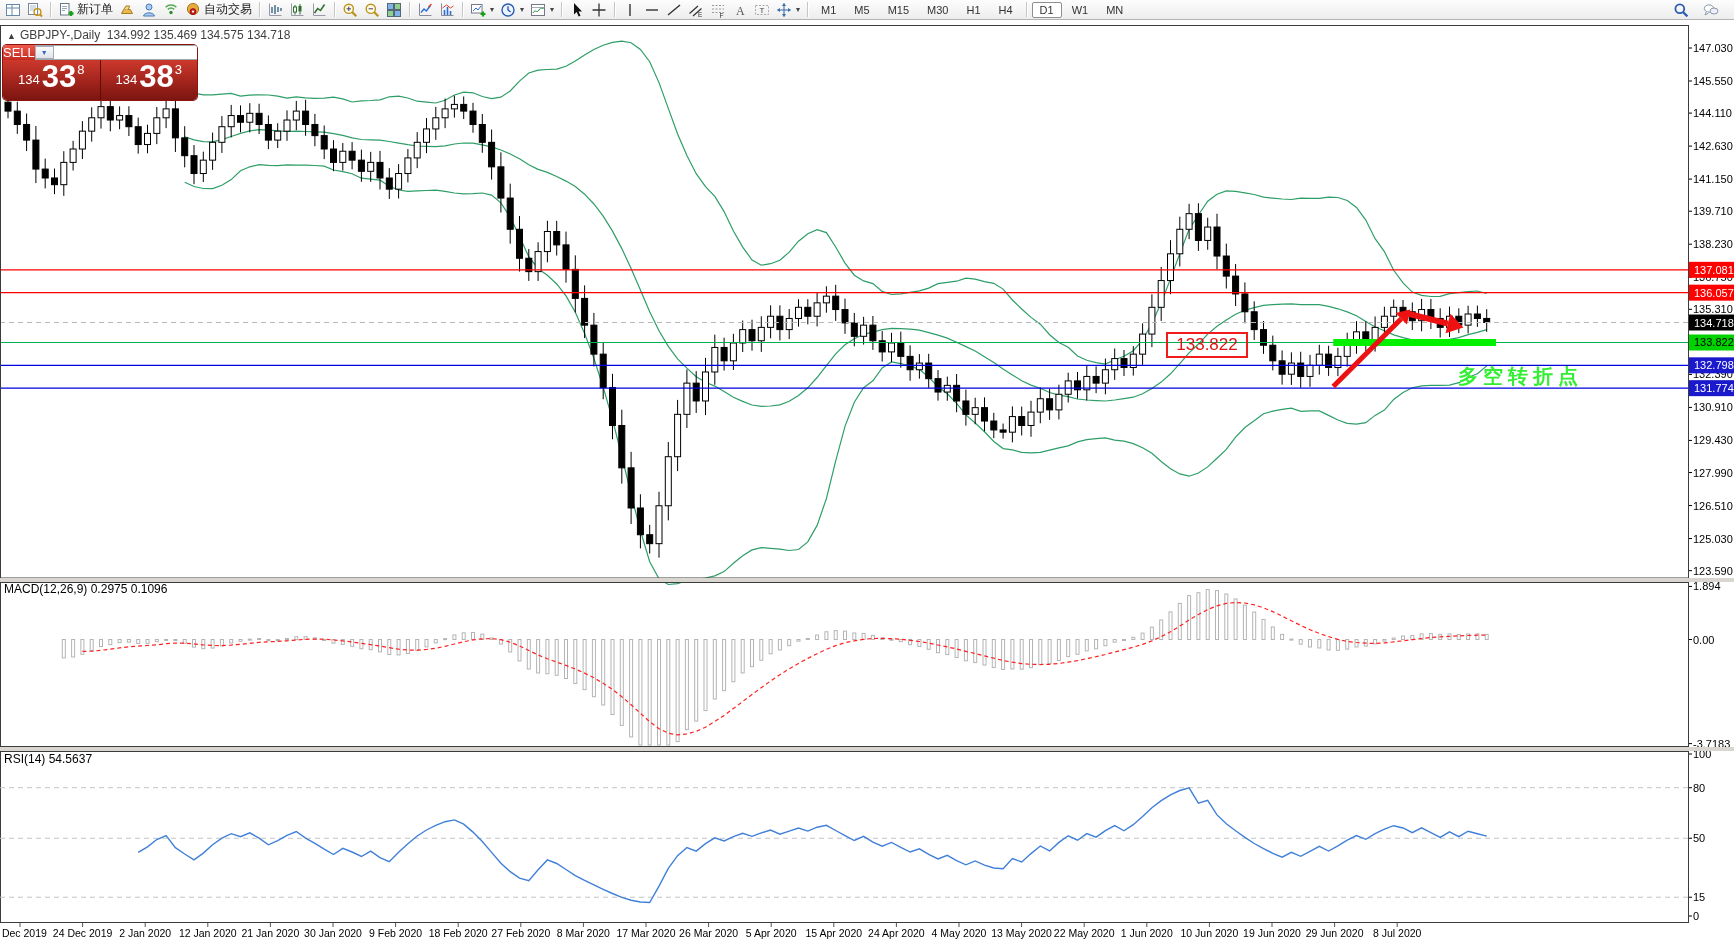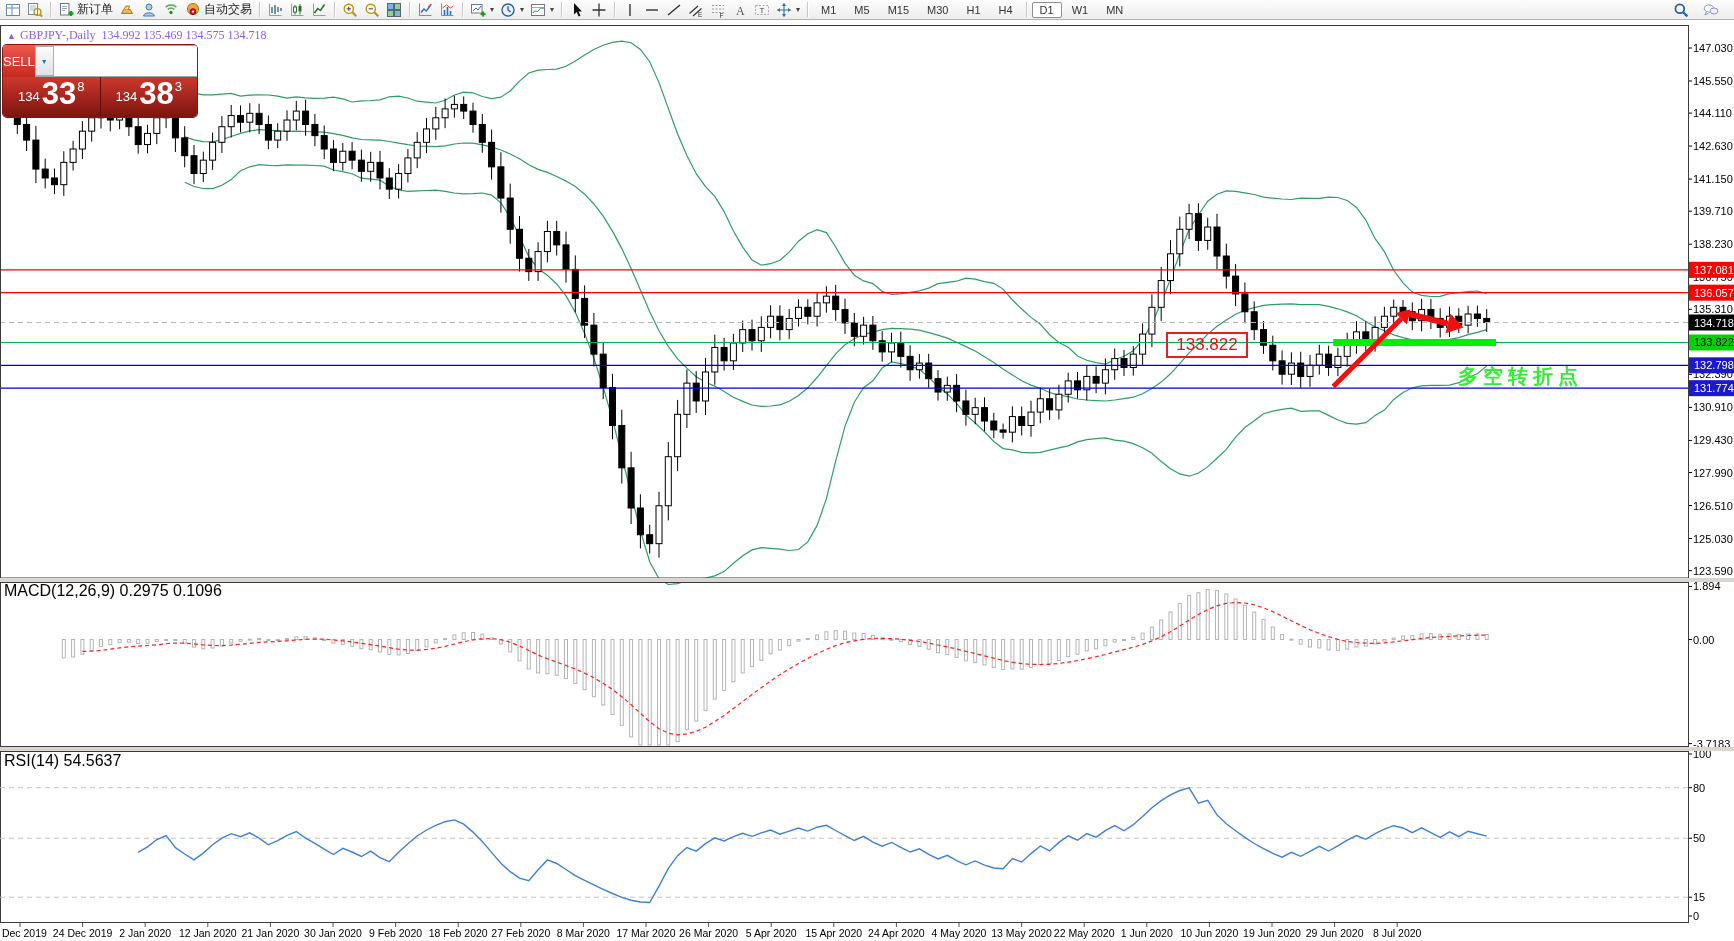--- a/index.html
+++ b/index.html
@@ -12,27 +12,27 @@
   .tb-btn svg{display:block}
   .tb-lbl{font-size:12px;white-space:nowrap;}
   .tb-caret{font-size:8px;color:#444;margin-left:1px;}
   .tb-sep{width:1px;height:15px;background:#c6c6c6;margin:0 4px;box-shadow:1px 0 0 #fff;}
   .tb-tf{padding:1px 7px;margin:0 1px;color:#333;font-size:11px;border:1px solid transparent;border-radius:2px;}
   .tb-tf.selected{background:#fff;border:1px solid #8f8f8f;}
   .tb-right{margin-left:auto;display:flex;align-items:center;gap:8px;padding-right:10px;}
   
   .chart-window{position:absolute;left:0;top:20px;width:1734px;height:921px;background:#fff;overflow:hidden;}
   .chart-window svg{position:absolute;left:0;top:0;}
-  .title-line{position:absolute;left:7px;top:8px;font-size:12px;color:#8b5cf6;z-index:5;font-family:Liberation Serif, serif;}
+  .title-line{position:absolute;left:7px;top:8px;font-size:12px;color:#404040;z-index:5;}
   .title-line .tri{font-size:9px;margin-right:4px;}
-  .ind-label{position:absolute;left:4px;font-size:16px;color:#000;z-index:5;}
+  .ind-label{position:absolute;left:4px;font-size:12px;color:#000;z-index:5;}
   
   .quote-panel{position:absolute;left:3px;top:25px;width:194px;z-index:6;border-radius:4px;overflow:hidden;
                box-shadow:0 0 0 1px #8d1210;}
-  .qp-top{display:flex;height:32px;}
+  .qp-top{display:flex;height:15px;}
   .qp-btn{width:53px;color:#fff;font-size:13px;display:flex;align-items:center;justify-content:center;
           background:linear-gradient(#ee5a4c,#c42a20);}
   .qp-vol{flex:1;display:flex;background:#fff;border-top:1px solid #9aa;border-bottom:1px solid #9aa;}
   .qp-spin{width:17px;background:linear-gradient(#fbfbfb,#dfe3e8);border:1px solid #aab;display:flex;
            align-items:center;justify-content:center;color:#36c;font-size:7px;}
   .qp-input{flex:1;border:none;text-align:right;font-size:13px;padding:0 4px;color:#000;background:#fff;min-width:0;}
   .qp-prices{display:flex;height:40px;}
   .qp-price{flex:1;color:#fff;background:linear-gradient(#cd382c,#7c1410);display:flex;align-items:flex-end;
             justify-content:center;padding-bottom:9px;}
   .qp-price.sell{border-right:1px solid #5f0d0a;}

